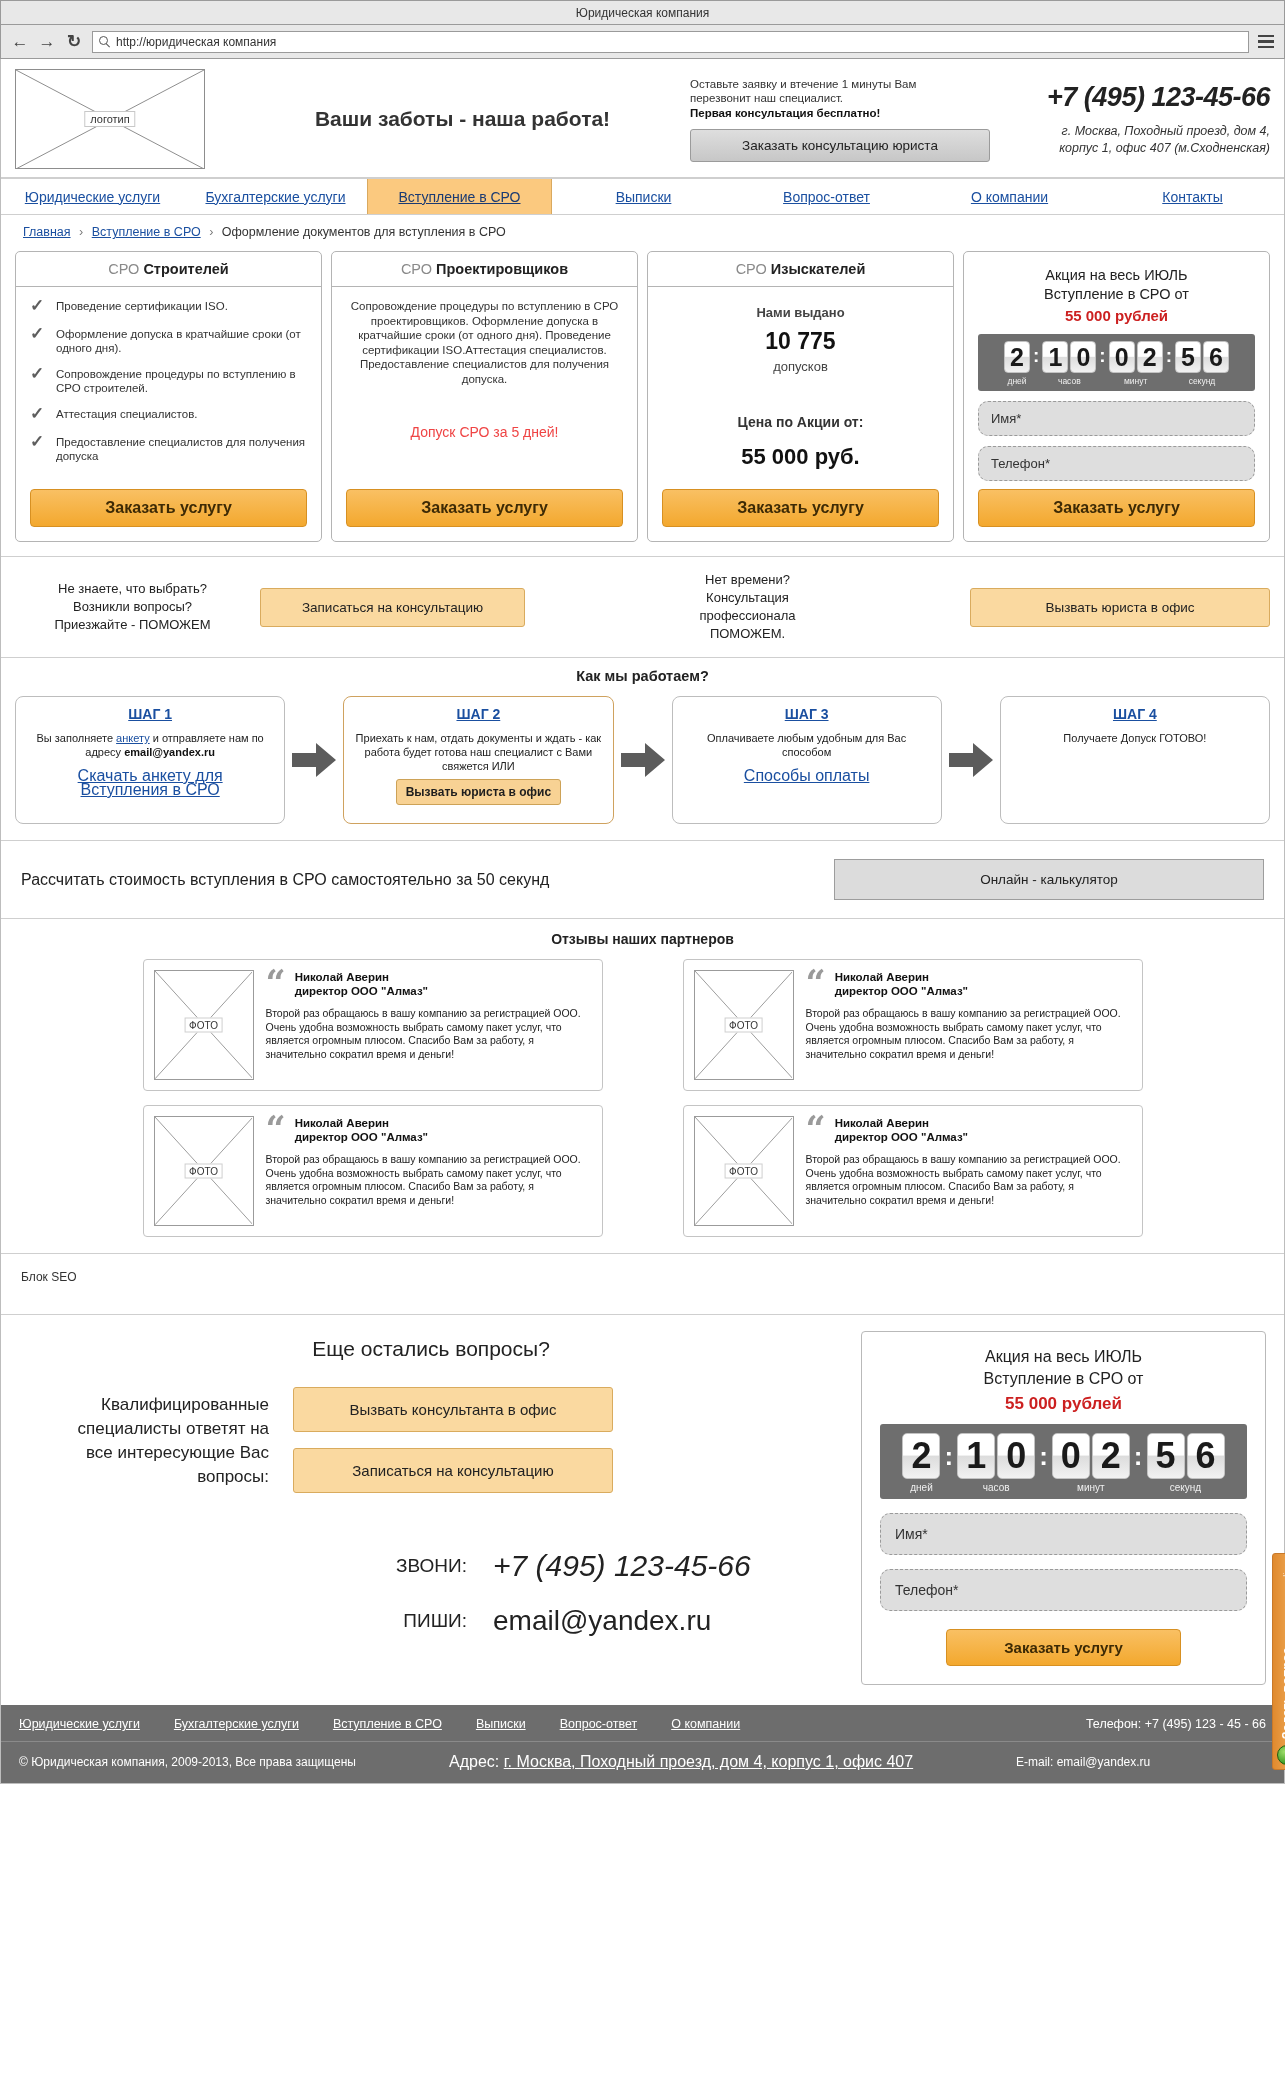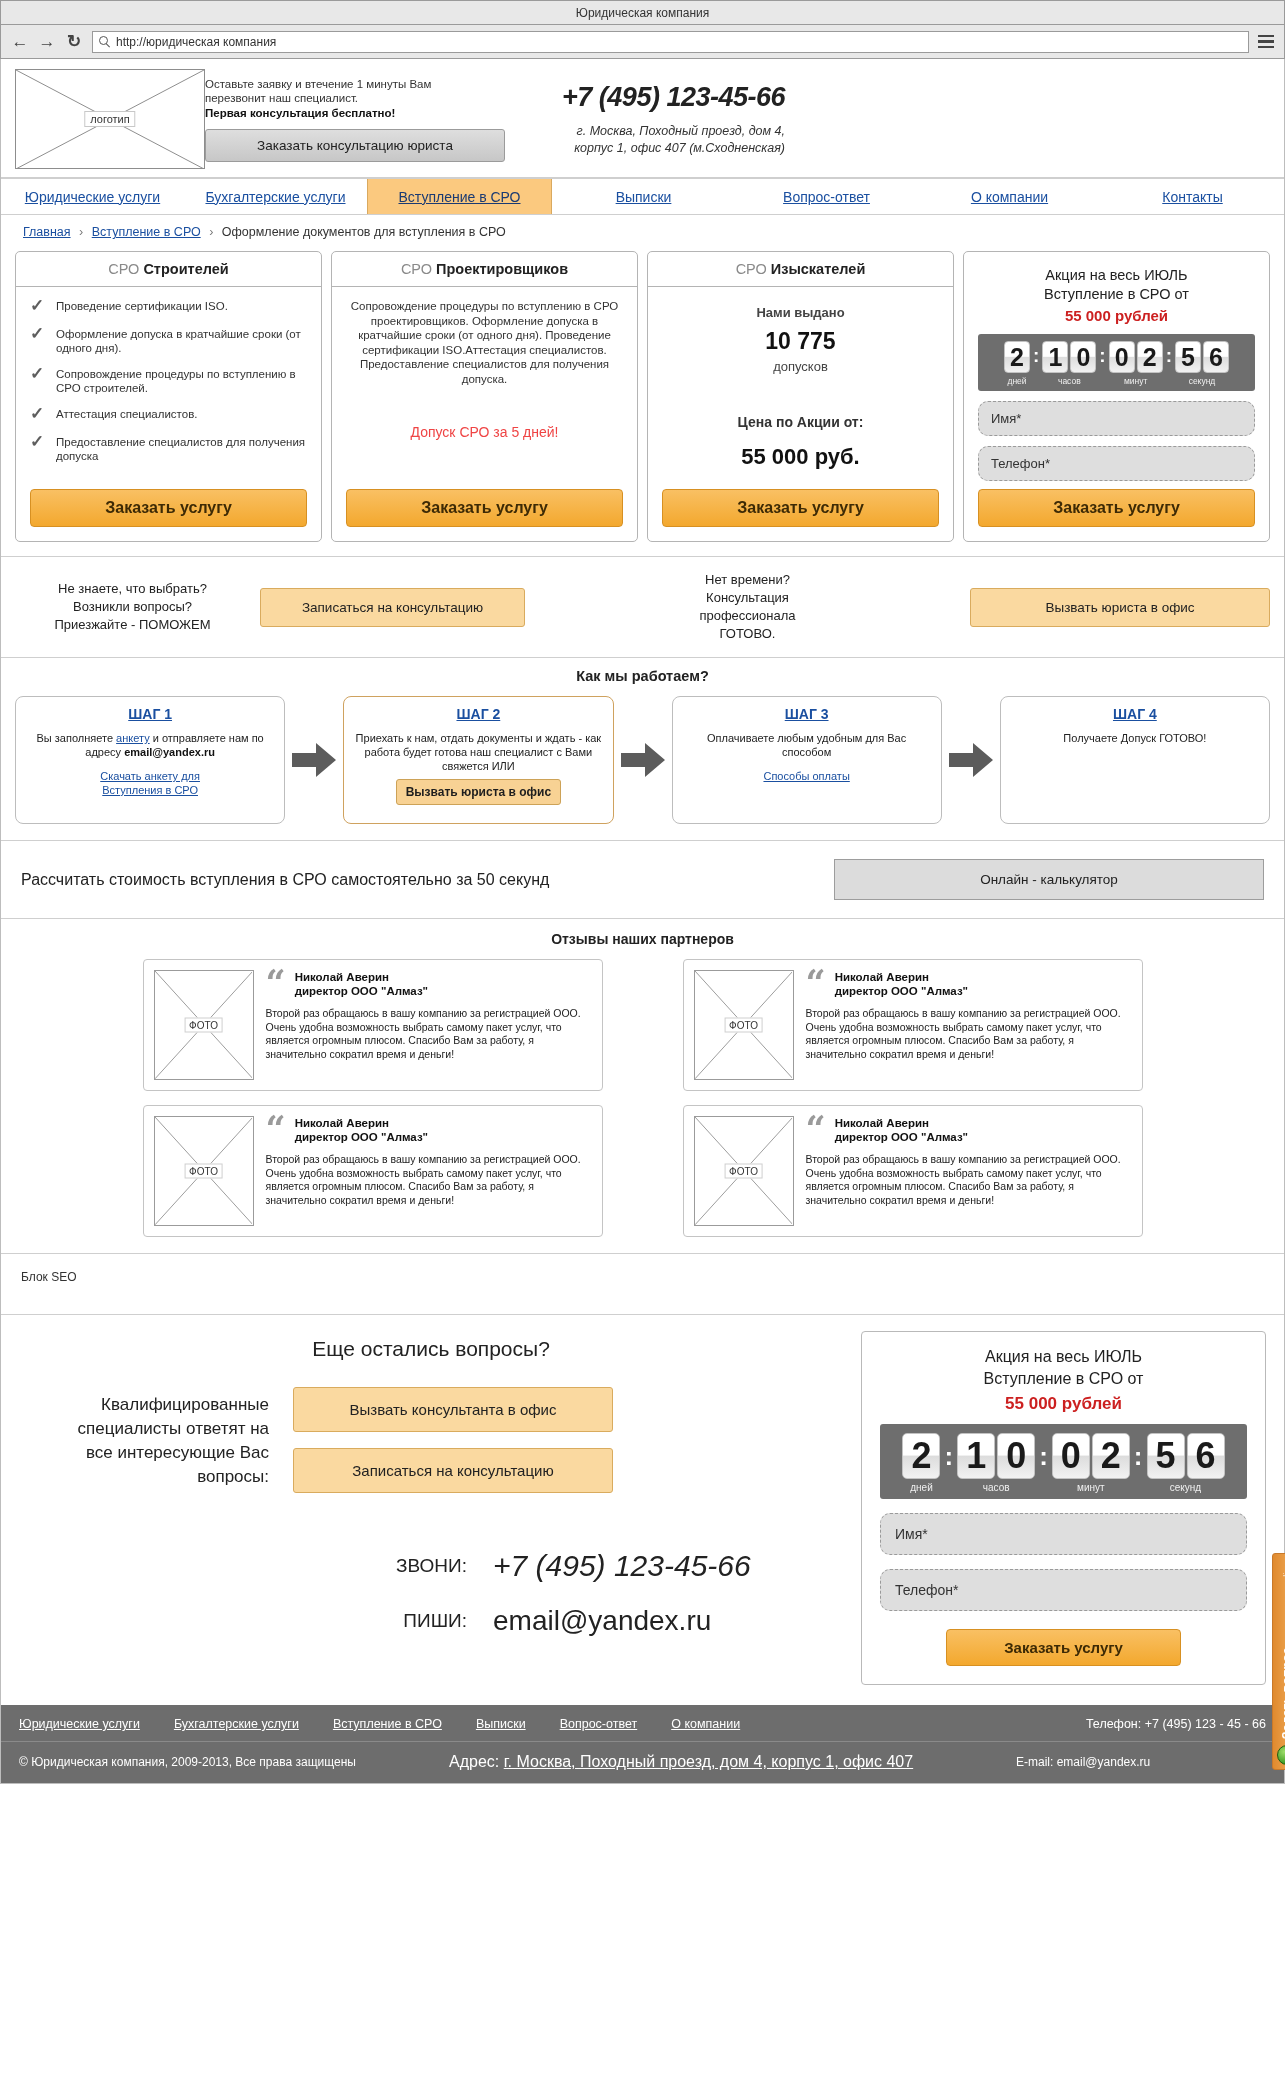--- a/index.html
+++ b/index.html
@@ -144,21 +144,21 @@
   .steps { display:flex; align-items:center; gap:0; }
   .step {
     flex:1; border:1px solid #bdbdbd; border-radius:8px; background:#fff;
     min-height:128px; padding:9px 10px; text-align:center;
   }
   .step.highlight { border:1px solid #cfa25f; }
   .step-h { font-size:14px; font-weight:bold; color:#1a4fa0; text-decoration:underline; cursor:pointer; }
   .step-p { font-size:11px; color:#222; line-height:14px; margin-top:9px; }
   .step-p a { color:#1a4fa0; text-decoration:underline; cursor:pointer; }
   .step-p b { color:#111; }
-  .step-link { display:block; font-size:11px; color:#1a4fa0; text-decoration:underline; margin-top:10px; line-height:14px; cursor:pointer; }
+  .step-link { display:block; font-size:16px; color:#1a4fa0; text-decoration:underline; margin-top:10px; line-height:14px; cursor:pointer; }
   .step-btn {
     display:inline-block; margin-top:6px; background:#f8d294; border:1px solid #cda257;
     border-radius:3px; padding:5px 9px; font-size:12px; font-weight:bold; color:#1e1e1e; cursor:pointer;
   }
   .arrow { flex:0 0 58px; display:flex; align-items:center; justify-content:center; }
   .arrow svg { display:block; }
 
   
   .calc { display:flex; align-items:center; padding:18px 20px; gap:20px; }
   .calc-txt { flex:1; font-size:16px; color:#222; }
@@ -263,20 +263,21 @@
 <div class="page">
 
   <div class="header band">
     <div class="logo-box">
       <svg viewBox="0 0 190 100" preserveAspectRatio="none">
         <line x1="0" y1="0" x2="190" y2="100" stroke="#8d8d8d" stroke-width="1"></line>
         <line x1="190" y1="0" x2="0" y2="100" stroke="#8d8d8d" stroke-width="1"></line>
       </svg>
       <span class="logo-label">логотип</span>
     </div>
+    <div class="slogan">Ваши заботы - наша работа!</div>
     <div class="hdr-mid">
       <div class="l1">Оставьте заявку и втечение 1 минуты Вам</div>
       <div class="l1">перезвонит наш специалист.</div>
       <div class="l2">Первая консультация бесплатно!</div>
       <div class="btn-grey">Заказать консультацию юриста</div>
     </div>
     <div class="hdr-right">
       <div class="phone-big">+7 (495) 123-45-66</div>
       <div class="addr">
         <div>г. Москва, Походный проезд, дом 4,</div>
@@ -428,21 +429,21 @@
       <div>Возникли вопросы?</div>
       <div>Приезжайте - ПОМОЖЕМ</div>
     </div>
     <div class="strip-c2">
       <div class="btn-lightorange">Записаться на консультацию</div>
     </div>
     <div class="strip-txt strip-c3">
       <div>Нет времени?</div>
       <div>Консультация</div>
       <div>профессионала</div>
-      <div>ГОТОВО.</div>
+      <div>ПОМОЖЕМ.</div>
     </div>
     <div class="strip-c4">
       <div class="btn-lightorange">Вызвать юриста в офис</div>
     </div>
   </div>
 
   <div class="steps-wrap band">
     <div class="steps-title">Как мы работаем?</div>
     <div class="steps">
 

